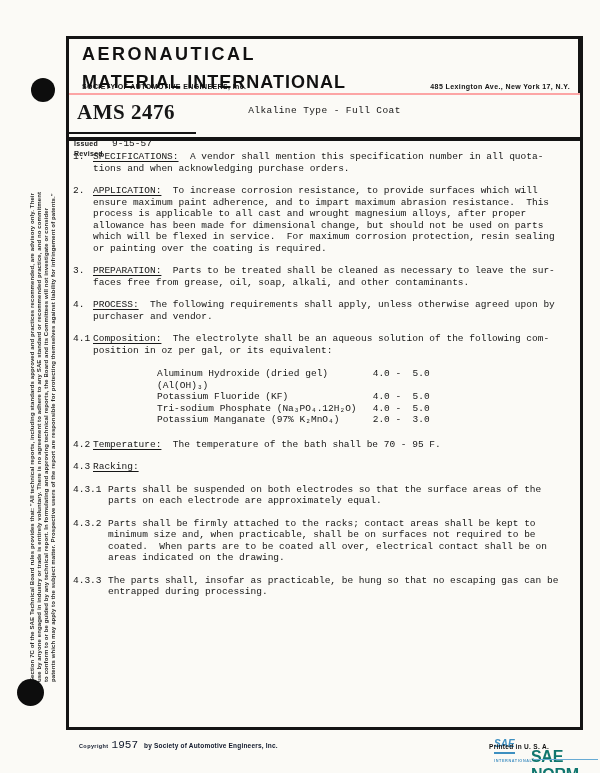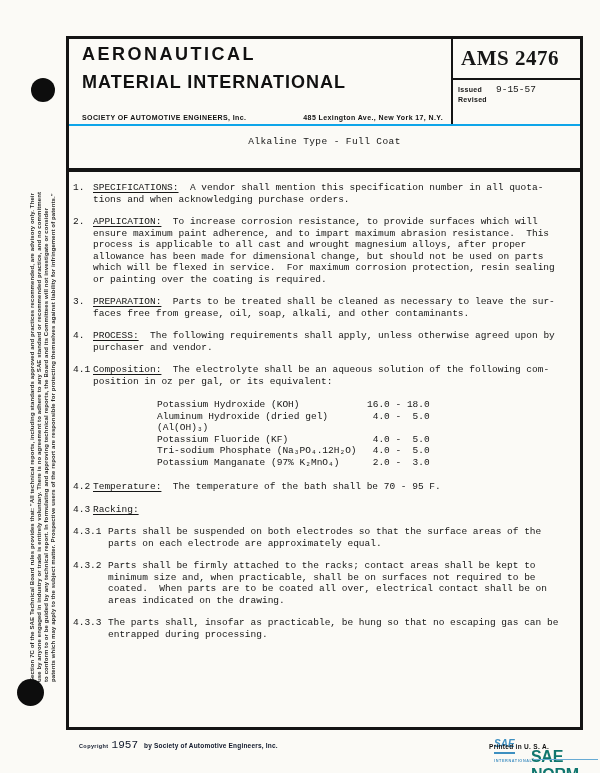--- a/index.html
+++ b/index.html
@@ -20,21 +20,21 @@
   }
   .hole { position:absolute; background:#0d0d0d; border-radius:50%; }
   .hole-top { left:31px; top:78px; width:24px; height:24px; }
   .hole-bottom { left:17px; top:679px; width:27px; height:27px; }
 
   
   .doc {
     position:absolute; left:66px; top:36px; width:517px; height:694px;
     border:3px solid #141414; display:flex; flex-direction:column;
   }
-  .hdr { display:flex; height:87px; border-bottom:2px solid #0ea5e9; }
+  .hdr { display:flex; height:56px; border-bottom:2px solid #fca5a5;flex-direction:column; }
   .hdr-left { flex:1; position:relative; border-right:2px solid #141414; padding:5px 0 0 13px; }
   .brand-1, .brand-2 {
     font-family:"Liberation Sans","DejaVu Sans",sans-serif;
     font-weight:bold; font-size:18px; color:#111;
   }
   .brand-1 { letter-spacing:2.5px; }
   .brand-2 { letter-spacing:1px; margin-top:7px; }
   .soc-line {
     position:absolute; left:13px; right:8px; bottom:3px;
     display:flex; justify-content:space-between;
@@ -183,24 +183,20 @@
       </div>
 
       <div class="para" style="margin-bottom:12px">
         <div class="pnum">4.1</div>
         <div class="ptext"><span class="kw">Composition:</span><span>  The electrolyte shall be an aqueous solution of the following com-
 position in oz per gal, or its equivalent:</span></div>
       </div>
 
       <div class="comp-table">
         <div class="comp-row">
-          <span class="cname">Potassium Hydroxide (KOH)</span>
-          <span class="crange">16.0 - 18.0</span>
-        </div>
-        <div class="comp-row">
           <span class="cname">Aluminum Hydroxide (dried gel)</span>
           <span class="crange"> 4.0 -  5.0</span>
         </div>
         <div class="comp-row">
           <span class="cname">(Al(OH)₃)</span>
           <span class="crange"></span>
         </div>
         <div class="comp-row">
           <span class="cname">Potassium Fluoride (KF)</span>
           <span class="crange"> 4.0 -  5.0</span>

